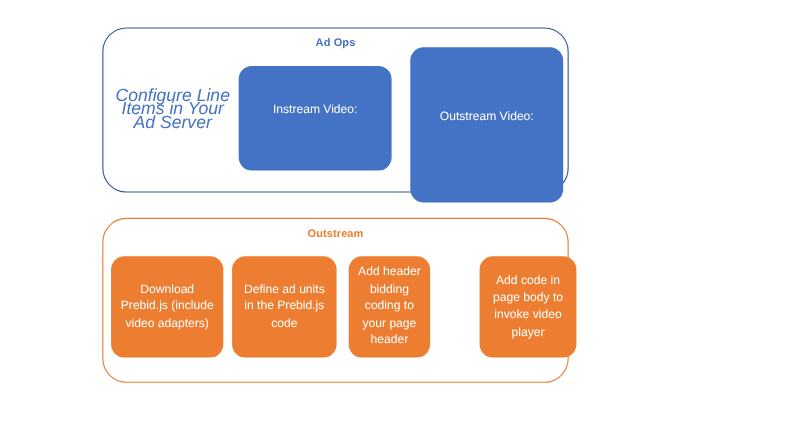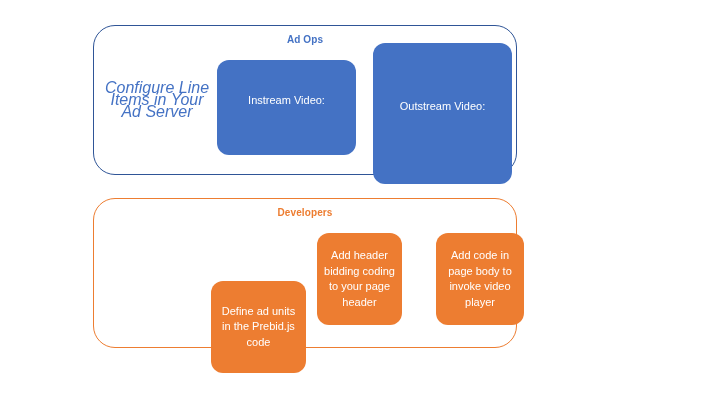--- a/index.html
+++ b/index.html
@@ -127,22 +127,22 @@
     width: 139px;
     height: 141px;
   }
 
   
   .dev-box {
     top: 233px;
     height: 92px;
   }
   .dev-box-1 { left: 101px; width: 102px; }
-  .dev-box-2 { left: 211px; width: 95px; margin-top: 48px;  }
-  .dev-box-3 { left: 317px; width: 85px; text-align: center;  }
+  .dev-box-2 { left: 211px; width: 95px;  }
+  .dev-box-3 { left: 317px; width: 74px; text-align: center;  }
   .dev-box-4 { left: 436px; width: 88px; align-items: center;  }
 </style>
 </head>
 <body>
 
 <div class="canvas">
 
   <div class="group group-adops">
     <div class="group-title blue">Ad Ops</div>
   </div>
@@ -153,23 +153,26 @@
     <div class="heading">Instream Video:</div>
     <div class="spacer"></div>
   </div>
 
   <div class="box box-blue box-outstream">
     <div class="heading">Outstream Video:</div>
     <div class="spacer"></div>
   </div>
 
   <div class="group group-devs">
-    <div class="group-title orange">Developers</div>
+    <div class="group-title orange">Outstream</div>
   </div>
 
+  <div class="box box-orange dev-box dev-box-1">
+    <div class="body-only">Download Prebid.js (include video adapters)</div>
+  </div>
 
   <div class="box box-orange dev-box dev-box-2">
     <div class="body-only">Define ad units in the Prebid.js code</div>
   </div>
 
   <div class="box box-orange dev-box dev-box-3">
     <div class="body-only">Add header bidding coding to your page header</div>
   </div>
 
   <div class="box box-orange dev-box dev-box-4">

